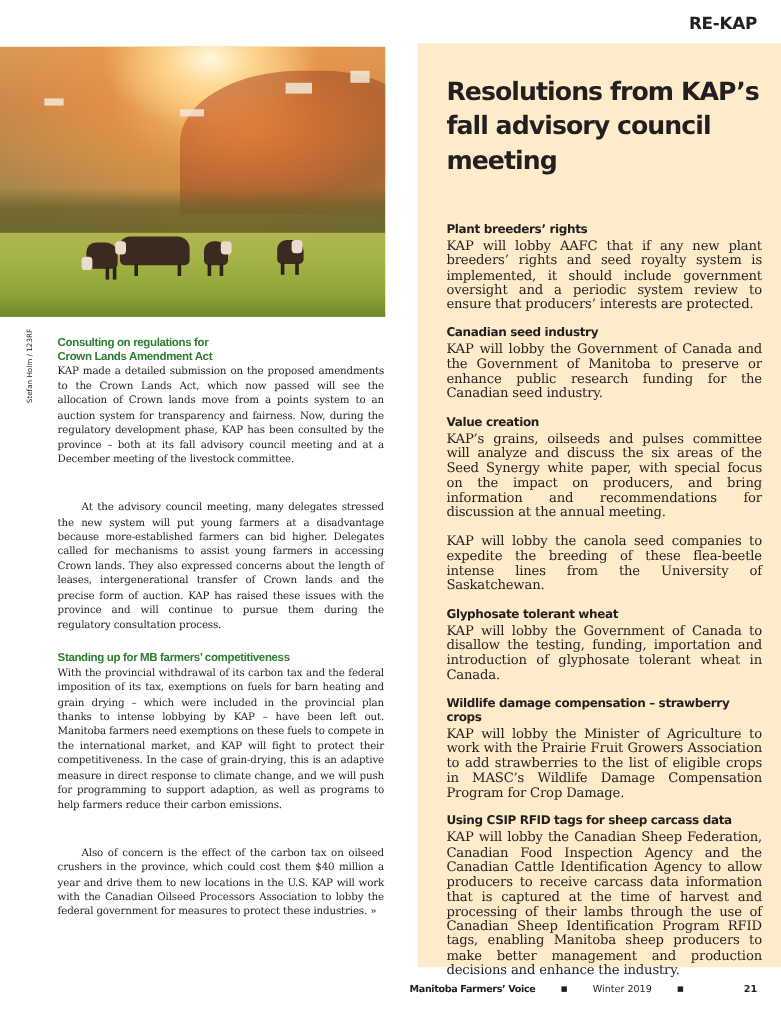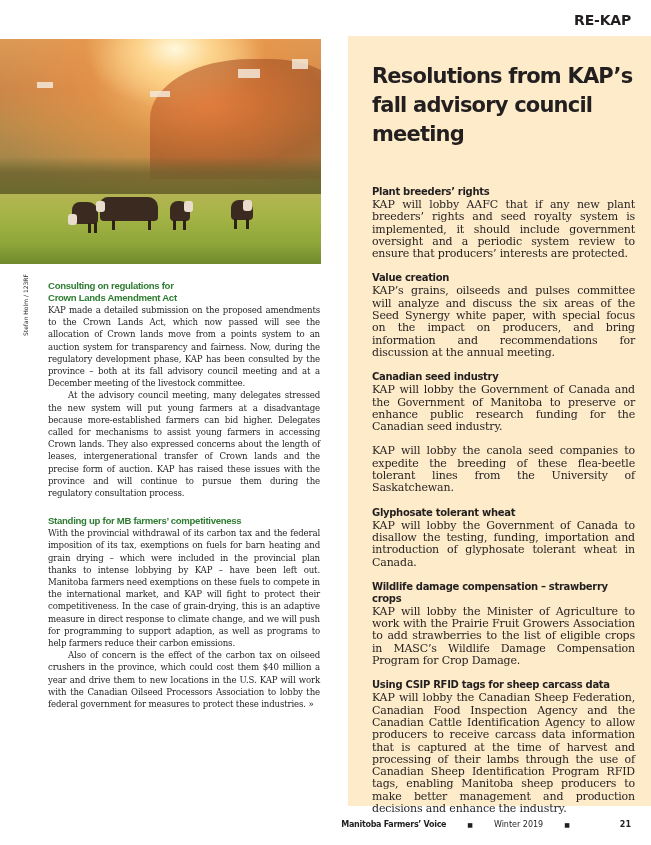--- a/index.html
+++ b/index.html
@@ -24,21 +24,21 @@
   .cow { position:absolute; background:#3a2a20; border-radius:8px 10px 4px 4px; }
   .cow .head { position:absolute; width:9px; height:11px; background:#e9dccd; border-radius:3px; }
   .cow .leg { position:absolute; width:3px; height:10px; background:#2e2118; bottom:-9px; }
 
   .credit { position:absolute; left:22px; top:276px; width:60px; transform-origin:0 0; transform:rotate(-90deg) translate(-60px,0);
     font-family:"DejaVu Sans", sans-serif; font-size:6px; color:#231f20; white-space:nowrap; text-align:right; }
 
   .left-col { position:absolute; left:48px; top:280px; width:272px; font-size:8.6px; line-height:12.2px; }
   .green-head { font-family:Liberation Sans, sans-serif; font-weight:bold; color:#2e7d32; font-size:9.6px; line-height:12px; letter-spacing:-0.3px; }
   .left-col p { text-align:justify; letter-spacing:-0.15px; }
-  .left-col p.indent { text-indent:20px; }
+  .left-col p.indent { text-indent:20px;margin-top:28px; }
   .left-col .block { margin-bottom:16px; }
 
   .panel { position:absolute; left:348px; top:36px; width:320px; height:770px; background:#fdebc9; }
   .panel-title { position:absolute; left:24px; top:26px; width:280px; font-family:"DejaVu Sans", sans-serif; font-weight:bold; font-size:21px; line-height:29px; letter-spacing:-0.8px; color:#231f20; }
   .resolutions { position:absolute; left:24px; top:150px; width:263px; }
   .res { margin-bottom:12px; }
   .res h3 { font-family:"DejaVu Sans", sans-serif; font-weight:bold; font-size:10px; line-height:12px; letter-spacing:-0.3px; color:#231f20; margin-bottom:1px; }
   .res p { font-size:11px; line-height:12.3px; text-align:justify; letter-spacing:-0.15px; }
 
   .footer { position:absolute; right:20px; top:820px; font-family:"DejaVu Sans", sans-serif; font-size:8px; color:#231f20; display:flex; align-items:center; gap:21px; }
@@ -100,29 +100,29 @@
 </div>
 
 <div class="panel">
   <h2 class="panel-title">Resolutions from KAP’s fall advisory council meeting</h2>
   <div class="resolutions">
     <div class="res">
       <h3>Plant breeders’ rights</h3>
       <p>KAP will lobby AAFC that if any new plant breeders’ rights and seed royalty system is implemented, it should include government oversight and a periodic system review to ensure that producers’ interests are protected.</p>
     </div>
     <div class="res">
+      <h3>Canadian seed industry</h3>
+      <p>KAP will lobby the Government of Canada and the Government of Manitoba to preserve or enhance public research funding for the Canadian seed industry.</p>
+    </div>
+    <div class="res">
       <h3>Value creation</h3>
       <p>KAP’s grains, oilseeds and pulses committee will analyze and discuss the six areas of the Seed Synergy white paper, with special focus on the impact on producers, and bring information and recommendations for discussion at the annual meeting.</p>
     </div>
     <div class="res">
-      <h3>Canadian seed industry</h3>
-      <p>KAP will lobby the Government of Canada and the Government of Manitoba to preserve or enhance public research funding for the Canadian seed industry.</p>
-    </div>
-    <div class="res">
-      <p>KAP will lobby the canola seed companies to expedite the breeding of these flea-beetle tolerant lines from the University of Saskatchewan.</p>
+      <p>KAP will lobby the canola seed companies to expedite the breeding of these flea-beetle intense lines from the University of Saskatchewan.</p>
     </div>
     <div class="res">
       <h3>Glyphosate tolerant wheat</h3>
       <p>KAP will lobby the Government of Canada to disallow the testing, funding, importation and introduction of glyphosate tolerant wheat in Canada.</p>
     </div>
     <div class="res">
       <h3>Wildlife damage compensation – strawberry crops</h3>
       <p>KAP will lobby the Minister of Agriculture to work with the Prairie Fruit Growers Association to add strawberries to the list of eligible crops in MASC’s Wildlife Damage Compensation Program for Crop Damage.</p>
     </div>
     <div class="res">

